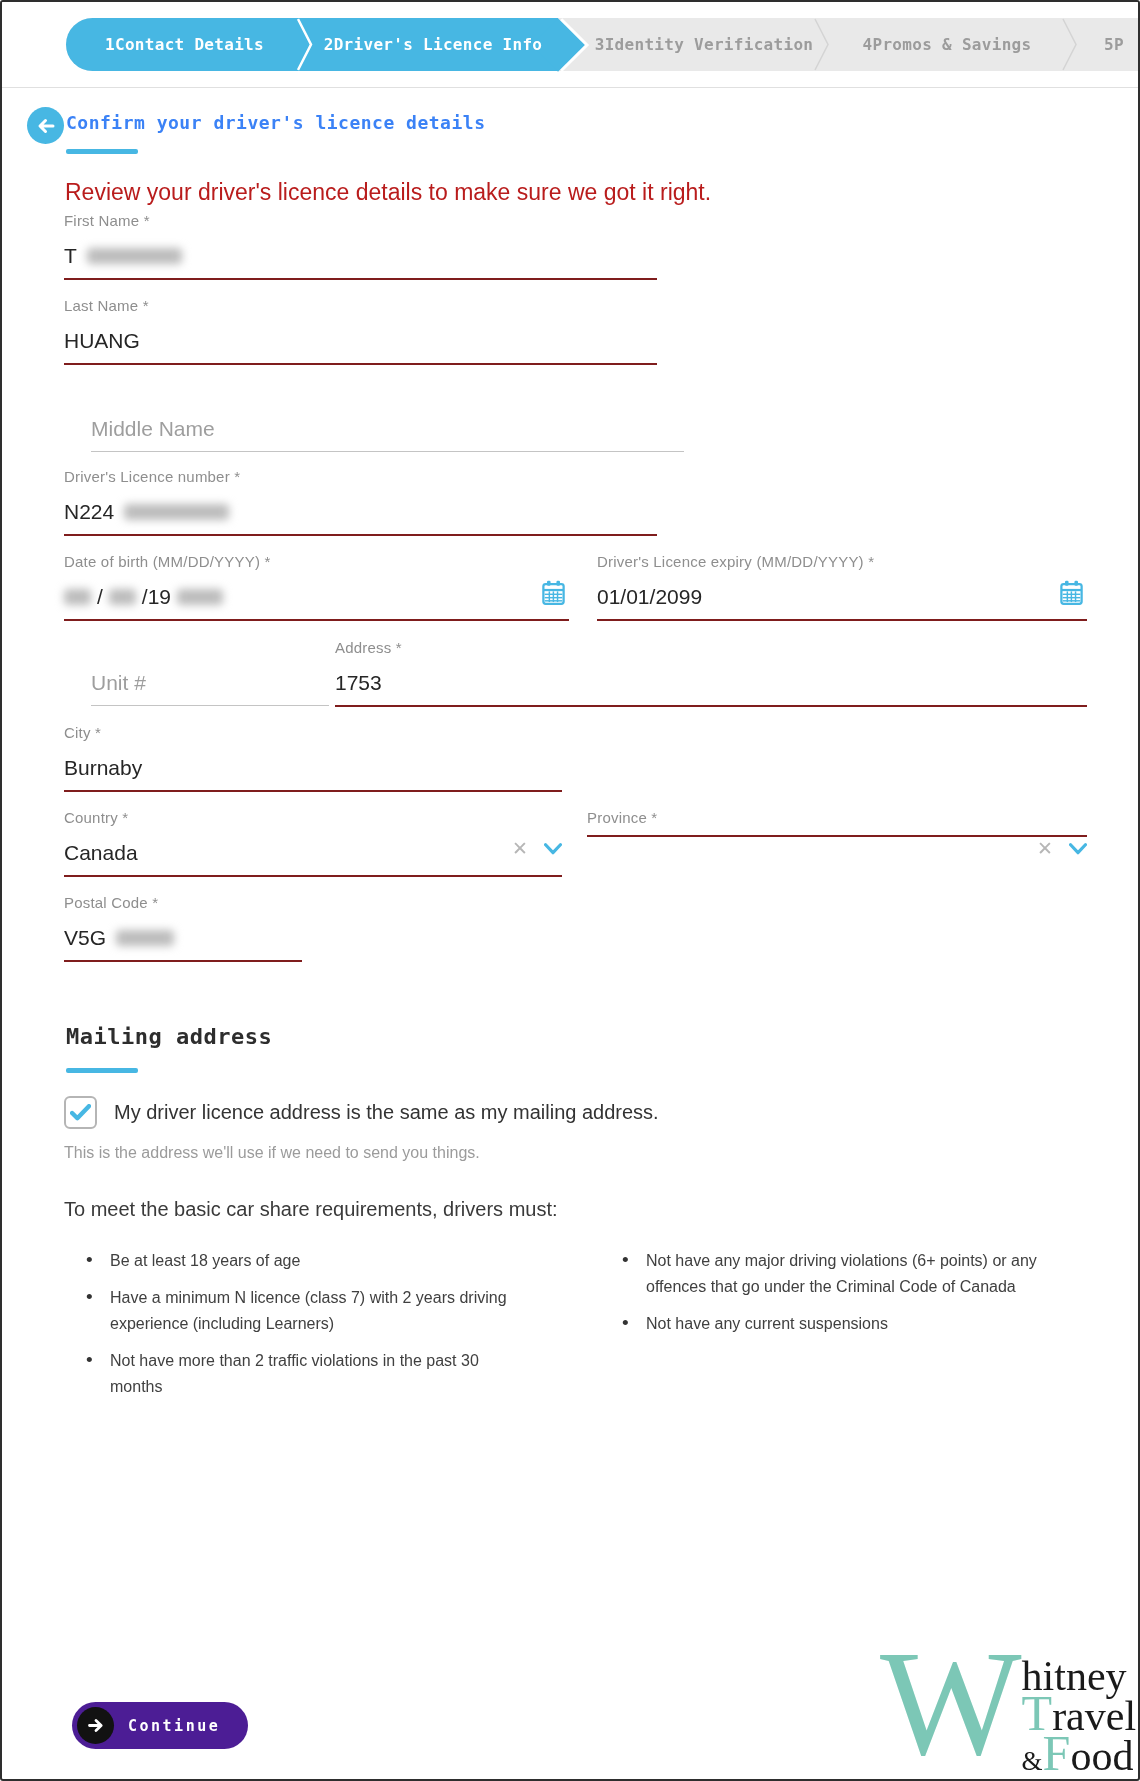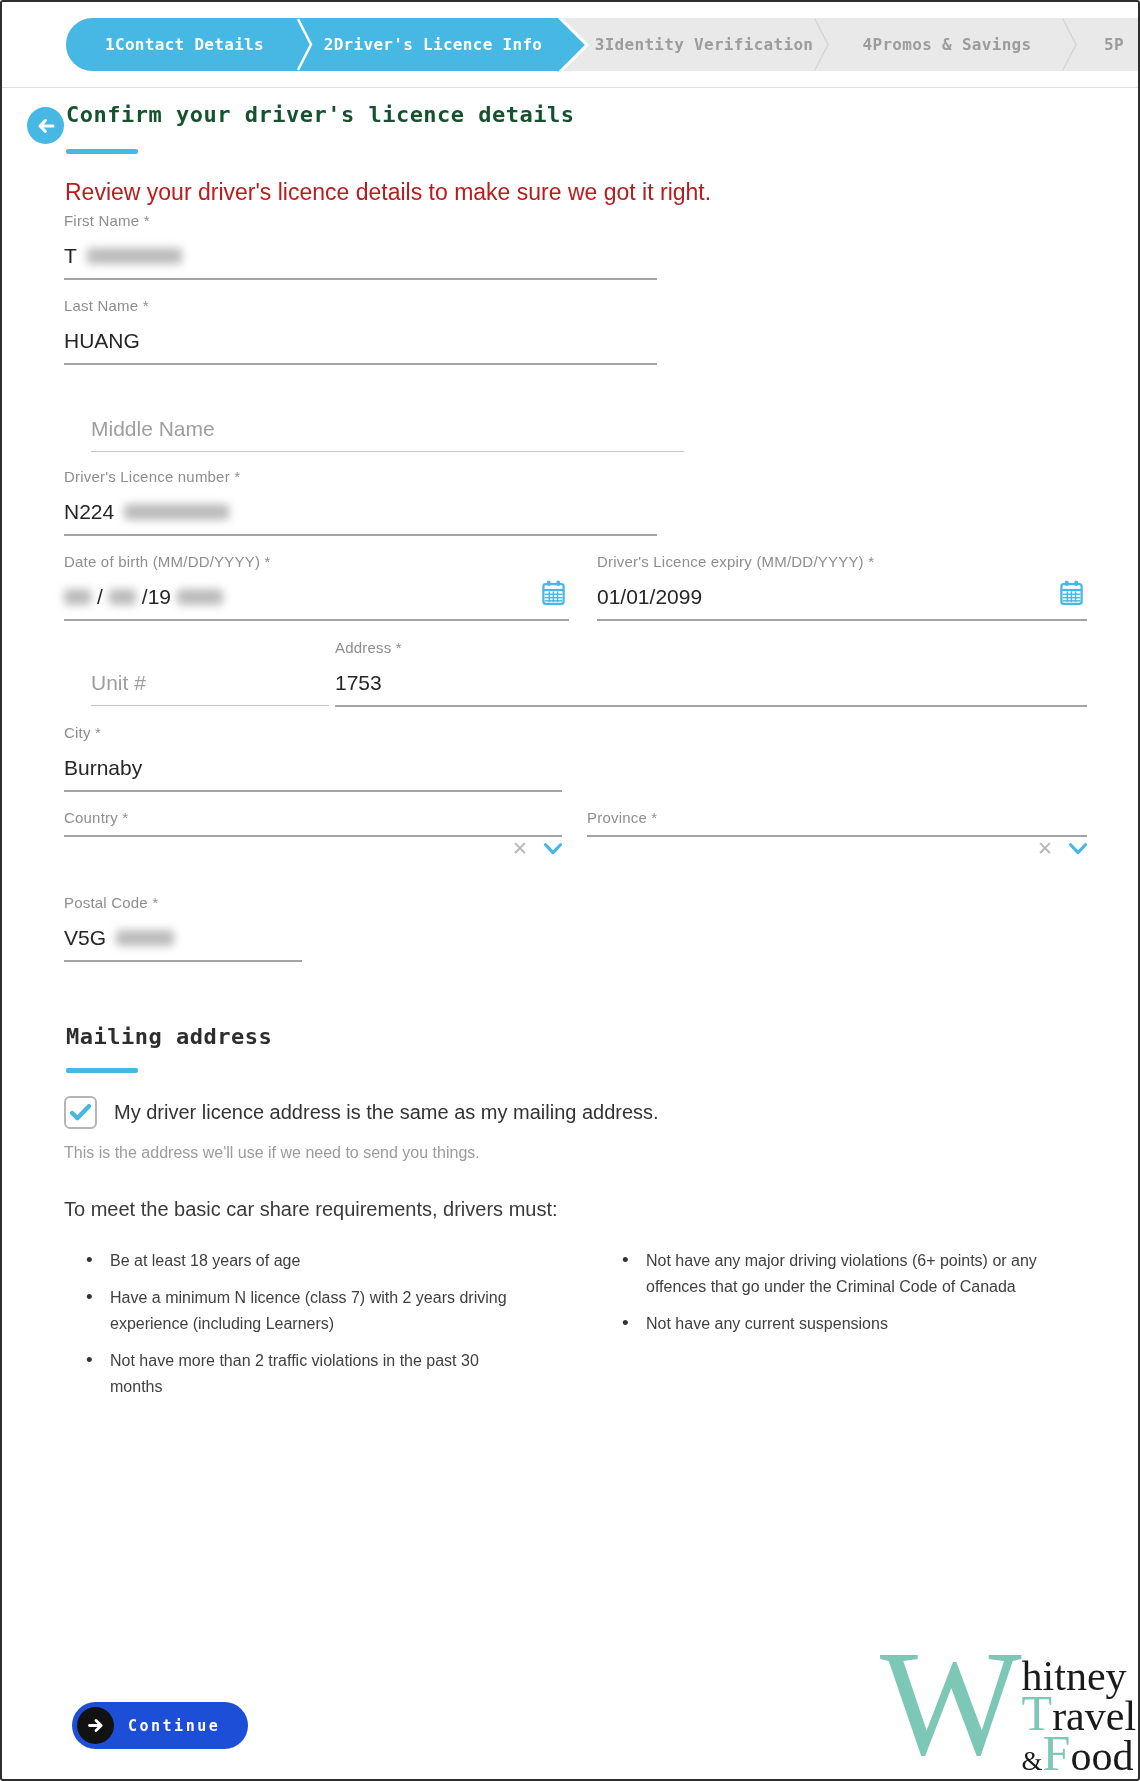--- a/index.html
+++ b/index.html
@@ -20,27 +20,27 @@
   .stepper .blue-seg { position:absolute; left:0; top:0; bottom:0; width:492px; background:#47b7e3; border-radius:27px 0 0 27px; }
   .stepper .blue-arrow { position:absolute; left:473px; top:7.5px; width:38px; height:38px; background:#47b7e3; transform:rotate(45deg); box-shadow:3px -3px 0 0 #ffffff; }
   .sep { position:absolute; top:0; height:53px; }
   .step { position:absolute; top:0; height:53px; display:flex; align-items:center; justify-content:center; font-family:"DejaVu Sans Mono",monospace; font-weight:bold; font-size:16px; letter-spacing:0.3px; white-space:nowrap; z-index:3; }
   .step .step-name { margin-left:0; }
   .step.active { color:#ffffff; }
   .step.inactive { color:#9c9c9c; }
 
   
   .back-btn { position:absolute; left:25px; top:105px; width:37px; height:37px; border-radius:50%; background:#47b7e3; display:flex; align-items:center; justify-content:center; cursor:pointer; }
-  .page-title { position:absolute; left:64px; top:100px; font-size:22px; letter-spacing:0.5px; color:#14532d; }
+  .page-title { position:absolute; left:64px; top:110px; font-size:18px; letter-spacing:0.5px; color:#3b82f6; }
   .accent-bar { position:absolute; width:72px; height:5px; border-radius:2px; background:#47b7e3; }
   .bar-1 { left:64px; top:147px; }
   .subtitle { position:absolute; left:63px; top:177px; font-size:23px; color:#b91c1c; }
 
   
-  .field { position:absolute; border-bottom:2px solid #a3a3a3; padding-bottom:8px; }
+  .field { position:absolute; border-bottom:2px solid #7f1d1d; padding-bottom:8px; }
   .field.light { border-bottom:1px solid #c4c4c4;margin-left:27px; }
   .flabel { font-size:15px; color:#8e8e8e; height:18px; letter-spacing:0.2px; }
   .fvalue { margin-top:12px; font-size:21px; color:#262626; height:28px; display:flex; align-items:center; }
   .fvalue.placeholder { color:#9e9e9e; margin-top:0; }
   .redact { display:inline-block; height:16px; background:#bcbcbc; border-radius:4px; filter:blur(4px); margin:0 6px; }
   .redact.first { margin-left:10px; }
   .fcal { position:absolute; right:2px; top:26px; }
   .ficons { position:absolute; right:0; top:30px; display:flex; align-items:center; gap:16px; }
   .clear-x { font-size:19px; color:#b6b6b6; line-height:1; }
 
@@ -53,21 +53,21 @@
 
   
   .req-title { position:absolute; left:62px; top:1196px; font-size:20px; color:#3a3a3a; }
   .req-list { position:absolute; margin:0; padding:0; list-style:none; font-size:16px; line-height:26px; color:#404040; }
   .req-list li { position:relative; padding-left:24px; margin-bottom:11px; }
   .req-list li::before { content:"\2022"; position:absolute; left:0; top:-1px; font-size:19px; color:#333; }
   .req-left { left:84px; top:1246px; width:442px; }
   .req-right { left:620px; top:1246px; width:462px; }
 
   
-  .continue-btn { position:absolute; left:70px; top:1700px; height:47px; border-radius:24px; background:#1d4ed8; display:inline-flex; align-items:center; padding:0 28px 0 5px; cursor:pointer;justify-content:flex-end; }
+  .continue-btn { position:absolute; left:70px; top:1700px; height:47px; border-radius:24px; background:#4c1d95; display:inline-flex; align-items:center; padding:0 28px 0 5px; cursor:pointer;justify-content:flex-end; }
   .continue-circle { width:37px; height:37px; border-radius:50%; background:#121212; display:flex; align-items:center; justify-content:center; }
   .continue-label { margin-left:14px; color:#fff; font-size:15px; letter-spacing:2.5px; }
 
   
   .wm { position:absolute; left:878px; top:1648px; display:flex; font-family:"Liberation Serif","DejaVu Serif",serif; }
   .wm-w { font-size:150px; line-height:106px; color:#7cc7b6; }
   .wm-lines { margin-left:0px; margin-top:8px; color:#1a1a1a; }
   .wm-line { font-size:42px; line-height:37px; white-space:nowrap; }
   .wm-init { color:#7cc7b6; font-size:50px; }
   .wm-amp { font-size:27px; }
@@ -215,20 +215,23 @@
 
   <div class="field" style="left:62px; top:722px; width:498px">
     <div class="flabel">City *</div>
     <div class="fvalue">
       <span>Burnaby</span>
     </div>
   </div>
 
   <div class="field" style="left:62px; top:807px; width:498px">
     <div class="flabel">Country *</div>
+    <div class="fvalue">
+      <span>Canada</span>
+    </div>
     <div class="ficons">
       <span class="clear-x">✕</span>
       <svg width="18" height="12" viewBox="0 0 17 11">
         <polyline points="1.5,1.5 8.5,9 15.5,1.5" fill="none" stroke="#47b7e3" stroke-width="3" stroke-linecap="round" stroke-linejoin="round"></polyline>
       </svg>
     </div>
   </div>
 
   <div class="field" style="left:585px; top:807px; width:500px">
     <div class="flabel">Province *</div>

